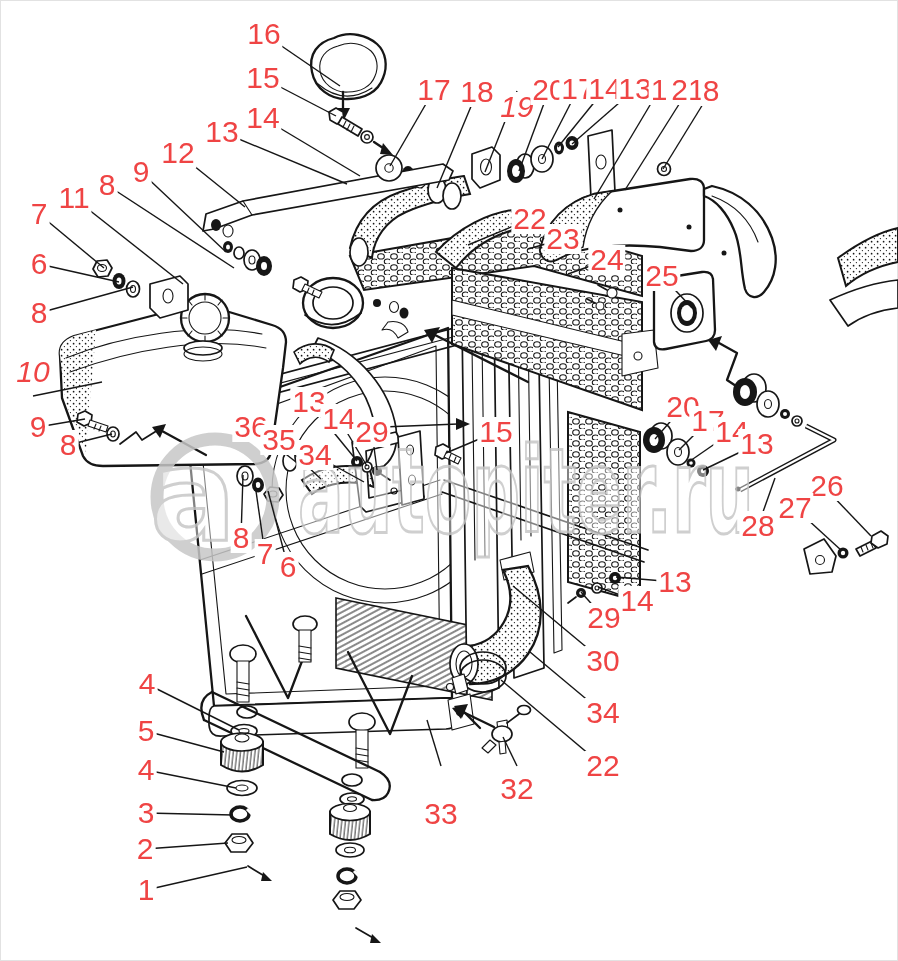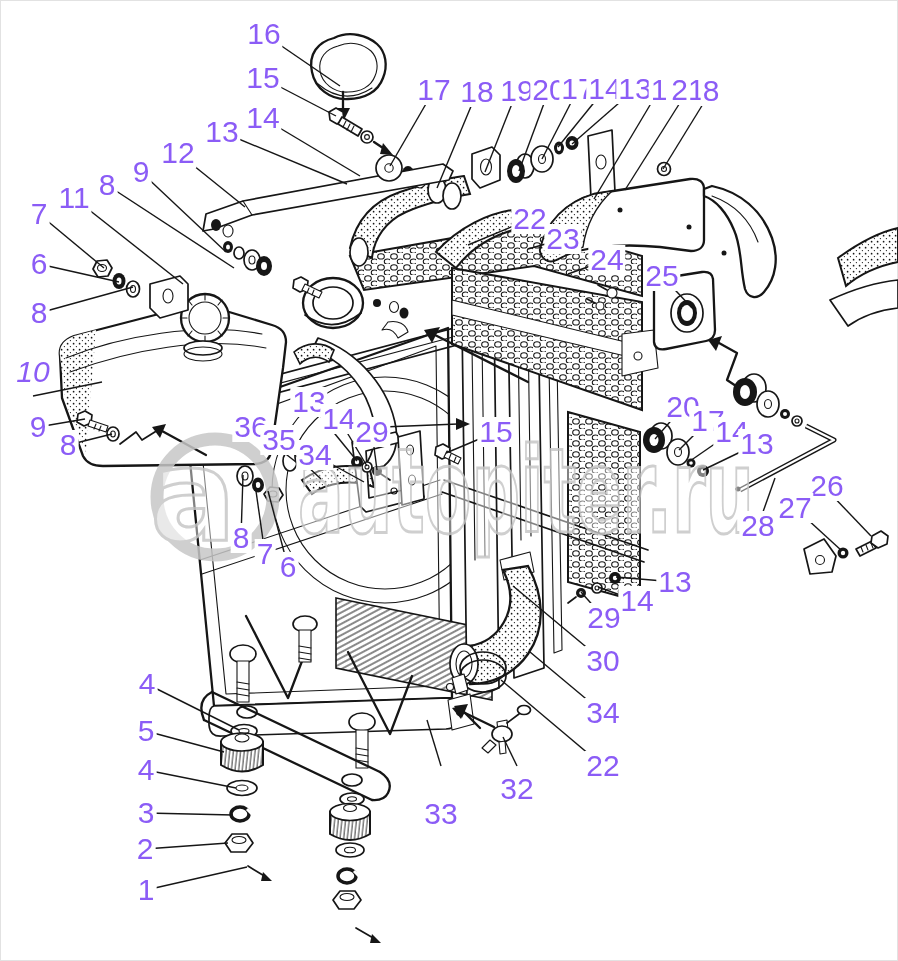--- a/index.html
+++ b/index.html
@@ -10,21 +10,21 @@
   }
   .stage svg.art,.stage svg.leaders{position:absolute;left:0;top:0;}
   svg.leaders{pointer-events:none;}
   .ln{fill:none;stroke:#161616;stroke-linecap:round;stroke-linejoin:round;}
   .wh{fill:#ffffff;stroke:#161616;stroke-linecap:round;stroke-linejoin:round;}
   .bk{fill:#161616;stroke:none;}
   .w1{stroke-width:1.1;} .w2{stroke-width:1.7;} .w3{stroke-width:2.3;}
   #callouts{position:absolute;left:0;top:0;width:100%;height:100%;}
   .callout{
     position:absolute;transform:translate(-50%,-50%);
-    font-size:30px;line-height:1;color:#8b5cf6;background:#ffffff;
+    font-size:30px;line-height:1;color:#ef4444;background:#ffffff;
     padding:0 2px;white-space:nowrap;
   }
   .watermark{position:absolute;left:0;top:0;width:100%;height:100%;pointer-events:none;}
   .sr{position:absolute;width:1px;height:1px;overflow:hidden;clip:rect(0 0 0 0);}
 </style>
 </head>
 <body>
 
 <div class="stage">
   <div class="sr">Exploded parts diagram of an engine cooling radiator assembly: radiator core with perforated side shields, fan shroud plates, expansion tank with cap, hoses, drain tap, mounting brackets, rubber cushions and fasteners, with numbered callouts 1-36</div>
@@ -447,21 +447,21 @@
       <div class="callout" style="left: 107px; top: 185px;">8</div>
       <div class="callout" style="left: 74px; top: 198px;">11</div>
       <div class="callout" style="left: 39px; top: 214px;">7</div>
       <div class="callout" style="left: 39px; top: 264px;">6</div>
       <div class="callout" style="left: 39px; top: 313px;">8</div>
       <div class="callout" style="left: 33px; top: 372px; font-style: italic;">10</div>
       <div class="callout" style="left: 38px; top: 427px;">9</div>
       <div class="callout" style="left: 68px; top: 445px;">8</div>
       <div class="callout" style="left: 434px; top: 90px;">17</div>
       <div class="callout" style="left: 477px; top: 92px;">18</div>
-      <div class="callout" style="left: 517px; top: 91px;">19</div>
+      <div class="callout" style="left: 517px; top: 107px; font-style: italic;">19</div>
       <div class="callout" style="left: 549px; top: 90px;">20</div>
       <div class="callout" style="left: 578px; top: 89px;">17</div>
       <div class="callout" style="left: 605px; top: 89px;">14</div>
       <div class="callout" style="left: 635px; top: 89px;">13</div>
       <div class="callout" style="left: 659px; top: 90px;">1</div>
       <div class="callout" style="left: 688px; top: 90px;">21</div>
       <div class="callout" style="left: 711px; top: 91px;">8</div>
       <div class="callout" style="left: 530px; top: 219px;">22</div>
       <div class="callout" style="left: 563px; top: 239px;">23</div>
       <div class="callout" style="left: 607px; top: 260px;">24</div>

